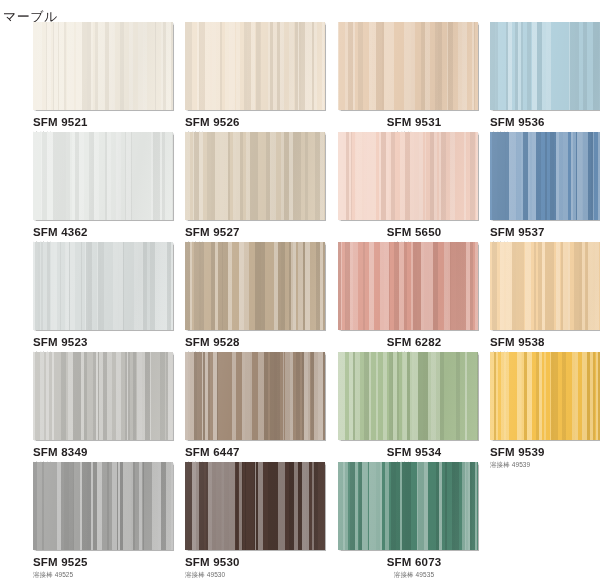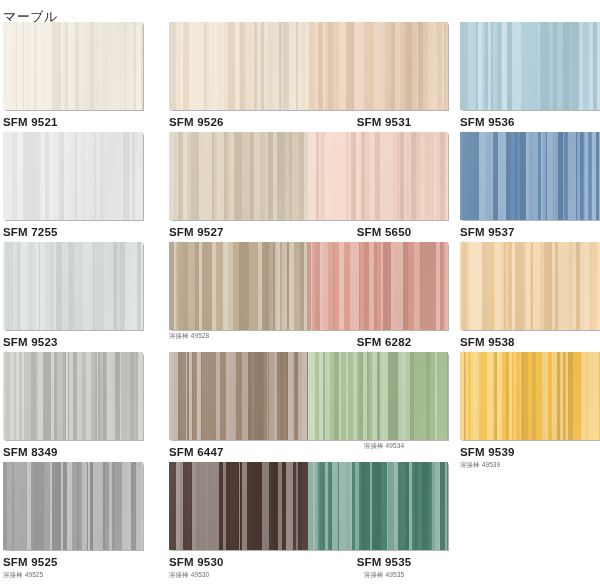--- a/index.html
+++ b/index.html
@@ -26,23 +26,24 @@
   .grid-row{
     position:relative;
     height:110px;
     width:600px;
   }
   .swatch-cell{
     position:absolute;
     top:0;
     width:152px;
     height:109px;
+    margin-left:30px;
   }
   .swatch-cell.c0{left:3px;}
-  .swatch-cell.c1{left:169px;}
+  .swatch-cell.c1{left:155px;}
   .swatch-cell.c2{left:308px;text-align:center;}
   .swatch-cell.c3{left:460px;}
 
   .swatch-img{
     position:relative;
     width:140px;height:88px;
     overflow:hidden;
     box-shadow:0.5px 0.5px 1px rgba(120,120,120,0.55);
   }
   .swatch-base{position:absolute;inset:0;}
@@ -120,21 +121,21 @@
           <div class="swatch-sub">溶接棒 49536</div>
         </div>
       </div>
       <div class="grid-row">
         <div class="swatch-cell c0">
           <div class="swatch-img">
             <div class="swatch-base" style="background: rgb(232, 235, 232);"></div>
             <div class="swatch-streaks" style="background: linear-gradient(90deg, rgba(255, 255, 255, 0) 0%, rgba(255, 255, 255, 0) 2.94%, rgba(255, 255, 255, 0) 2.94%, rgba(255, 255, 255, 0) 5.43%, rgba(255, 255, 255, 0.165) 5.43%, rgba(255, 255, 255, 0.165) 6.77%, rgba(0, 0, 0, 0.04) 6.77%, rgba(0, 0, 0, 0.04) 10.29%, rgba(255, 255, 255, 0.165) 10.29%, rgba(255, 255, 255, 0.165) 14.09%, rgba(0, 0, 0, 0.05) 14.09%, rgba(0, 0, 0, 0.05) 17.48%, rgba(0, 0, 0, 0.05) 17.48%, rgba(0, 0, 0, 0.05) 19.72%, rgba(0, 0, 0, 0.05) 19.72%, rgba(0, 0, 0, 0.05) 23.23%, rgba(0, 0, 0, 0.04) 23.23%, rgba(0, 0, 0, 0.04) 26.49%, rgba(255, 255, 255, 0) 26.49%, rgba(255, 255, 255, 0) 27.83%, rgba(255, 255, 255, 0.19) 27.83%, rgba(255, 255, 255, 0.19) 30.32%, rgba(0, 0, 0, 0.047) 30.32%, rgba(0, 0, 0, 0.047) 31.02%, rgba(0, 0, 0, 0.047) 31.02%, rgba(0, 0, 0, 0.047) 33.13%, rgba(255, 255, 255, 0.16) 33.13%, rgba(255, 255, 255, 0.16) 36.14%, rgba(255, 255, 255, 0) 36.14%, rgba(255, 255, 255, 0) 39.78%, rgba(0, 0, 0, 0.047) 39.78%, rgba(0, 0, 0, 0.047) 41.63%, rgba(0, 0, 0, 0.05) 41.63%, rgba(0, 0, 0, 0.05) 43.61%, rgba(255, 255, 255, 0.204) 43.61%, rgba(255, 255, 255, 0.204) 47.26%, rgba(255, 255, 255, 0) 47.26%, rgba(255, 255, 255, 0) 49.11%, rgba(255, 255, 255, 0) 49.11%, rgba(255, 255, 255, 0) 51.22%, rgba(0, 0, 0, 0.047) 51.22%, rgba(0, 0, 0, 0.047) 53.2%, rgba(255, 255, 255, 0.208) 53.2%, rgba(255, 255, 255, 0.208) 55.94%, rgba(255, 255, 255, 0) 55.94%, rgba(255, 255, 255, 0) 59.59%, rgba(255, 255, 255, 0.216) 59.59%, rgba(255, 255, 255, 0.216) 60.8%, rgba(255, 255, 255, 0.173) 60.8%, rgba(255, 255, 255, 0.173) 63.16%, rgba(255, 255, 255, 0) 63.16%, rgba(255, 255, 255, 0) 65.4%, rgba(0, 0, 0, 0.043) 65.4%, rgba(0, 0, 0, 0.043) 66.74%, rgba(255, 255, 255, 0.165) 66.74%, rgba(255, 255, 255, 0.165) 70%, rgba(0, 0, 0, 0.047) 70%, rgba(0, 0, 0, 0.047) 70.83%, rgba(255, 255, 255, 0) 70.83%, rgba(255, 255, 255, 0) 72.94%, rgba(255, 255, 255, 0) 72.94%, rgba(255, 255, 255, 0) 76.45%, rgba(255, 255, 255, 0) 76.45%, rgba(255, 255, 255, 0) 79.46%, rgba(255, 255, 255, 0) 79.46%, rgba(255, 255, 255, 0) 82.08%, rgba(255, 255, 255, 0) 82.08%, rgba(255, 255, 255, 0) 84.57%, rgba(255, 255, 255, 0.216) 84.57%, rgba(255, 255, 255, 0.216) 86.04%, rgba(0, 0, 0, 0.05) 86.04%, rgba(0, 0, 0, 0.05) 87.63%, rgba(0, 0, 0, 0.05) 87.63%, rgba(0, 0, 0, 0.05) 90.89%, rgba(255, 255, 255, 0.176) 90.89%, rgba(255, 255, 255, 0.176) 92.36%, rgba(0, 0, 0, 0.05) 92.36%, rgba(0, 0, 0, 0.05) 94.34%, rgba(255, 255, 255, 0) 94.34%, rgba(255, 255, 255, 0) 98.11%, rgba(255, 255, 255, 0) 98.11%, rgba(255, 255, 255, 0) 99.45%, rgba(0, 0, 0, 0.04) 99.45%, rgba(0, 0, 0, 0.04) 100%);"></div>
             <div class="swatch-sheen"></div>
           </div>
-          <div class="swatch-code">SFM 7255</div>
+          <div class="swatch-code">SFM 4362</div>
           <div class="swatch-sub">溶接棒 49522</div>
         </div>
         <div class="swatch-cell c1">
           <div class="swatch-img">
             <div class="swatch-base" style="background: rgb(219, 205, 183);"></div>
             <div class="swatch-streaks" style="background: linear-gradient(90deg, rgba(255, 255, 255, 0.196) 0%, rgba(255, 255, 255, 0.196) 3.87%, rgba(255, 255, 255, 0) 3.87%, rgba(255, 255, 255, 0) 5.59%, rgba(255, 255, 255, 0.235) 5.59%, rgba(255, 255, 255, 0.235) 6.68%, rgba(0, 0, 0, 0.063) 6.68%, rgba(0, 0, 0, 0.063) 9.68%, rgba(255, 255, 255, 0.282) 9.68%, rgba(255, 255, 255, 0.282) 12.81%, rgba(255, 255, 255, 0) 12.81%, rgba(255, 255, 255, 0) 16.07%, rgba(0, 0, 0, 0.05) 16.07%, rgba(0, 0, 0, 0.05) 16.77%, rgba(0, 0, 0, 0.05) 16.77%, rgba(0, 0, 0, 0.05) 18.37%, rgba(0, 0, 0, 0.06) 18.37%, rgba(0, 0, 0, 0.06) 21.76%, rgba(255, 255, 255, 0.196) 21.76%, rgba(255, 255, 255, 0.196) 25.14%, rgba(255, 255, 255, 0.224) 25.14%, rgba(255, 255, 255, 0.224) 28.02%, rgba(255, 255, 255, 0.216) 28.02%, rgba(255, 255, 255, 0.216) 30.38%, rgba(0, 0, 0, 0.067) 30.38%, rgba(0, 0, 0, 0.067) 32.49%, rgba(255, 255, 255, 0) 32.49%, rgba(255, 255, 255, 0) 34.09%, rgba(255, 255, 255, 0.224) 34.09%, rgba(255, 255, 255, 0.224) 36.2%, rgba(255, 255, 255, 0.204) 36.2%, rgba(255, 255, 255, 0.204) 39.46%, rgba(0, 0, 0, 0.06) 39.46%, rgba(0, 0, 0, 0.06) 41.56%, rgba(255, 255, 255, 0) 41.56%, rgba(255, 255, 255, 0) 43.67%, rgba(255, 255, 255, 0.216) 43.67%, rgba(255, 255, 255, 0.216) 46.68%, rgba(0, 0, 0, 0.07) 46.68%, rgba(0, 0, 0, 0.07) 49.42%, rgba(0, 0, 0, 0.07) 49.42%, rgba(0, 0, 0, 0.07) 51.79%, rgba(255, 255, 255, 0) 51.79%, rgba(255, 255, 255, 0) 54.79%, rgba(255, 255, 255, 0) 54.79%, rgba(255, 255, 255, 0) 58.18%, rgba(0, 0, 0, 0.06) 58.18%, rgba(0, 0, 0, 0.06) 60.54%, rgba(255, 255, 255, 0.243) 60.54%, rgba(255, 255, 255, 0.243) 61.76%, rgba(255, 255, 255, 0.216) 61.76%, rgba(255, 255, 255, 0.216) 65.27%, rgba(255, 255, 255, 0) 65.27%, rgba(255, 255, 255, 0) 68.79%, rgba(255, 255, 255, 0.204) 68.79%, rgba(255, 255, 255, 0.204) 70.38%, rgba(0, 0, 0, 0.06) 70.38%, rgba(0, 0, 0, 0.06) 74.03%, rgba(255, 255, 255, 0.263) 74.03%, rgba(255, 255, 255, 0.263) 77.16%, rgba(0, 0, 0, 0.06) 77.16%, rgba(0, 0, 0, 0.06) 79.52%, rgba(0, 0, 0, 0.06) 79.52%, rgba(0, 0, 0, 0.06) 82.53%, rgba(255, 255, 255, 0) 82.53%, rgba(255, 255, 255, 0) 85.79%, rgba(0, 0, 0, 0.055) 85.79%, rgba(0, 0, 0, 0.055) 86.49%, rgba(0, 0, 0, 0.055) 86.49%, rgba(0, 0, 0, 0.055) 87.96%, rgba(255, 255, 255, 0) 87.96%, rgba(255, 255, 255, 0) 89.94%, rgba(255, 255, 255, 0) 89.94%, rgba(255, 255, 255, 0) 92.68%, rgba(0, 0, 0, 0.06) 92.68%, rgba(0, 0, 0, 0.06) 96.46%, rgba(255, 255, 255, 0.216) 96.46%, rgba(255, 255, 255, 0.216) 99.2%, rgba(255, 255, 255, 0) 99.2%, rgba(255, 255, 255, 0) 100%);"></div>
             <div class="swatch-sheen"></div>
           </div>
           <div class="swatch-code">SFM 9527</div>
           <div class="swatch-sub">溶接棒 49527</div>
@@ -167,20 +168,21 @@
           </div>
           <div class="swatch-code">SFM 9523</div>
           <div class="swatch-sub">溶接棒 49523</div>
         </div>
         <div class="swatch-cell c1">
           <div class="swatch-img">
             <div class="swatch-base" style="background: rgb(196, 176, 149);"></div>
             <div class="swatch-streaks" style="background: linear-gradient(90deg, rgba(0, 0, 0, 0.106) 0%, rgba(0, 0, 0, 0.106) 3.77%, rgba(255, 255, 255, 0.306) 3.77%, rgba(255, 255, 255, 0.306) 4.73%, rgba(255, 255, 255, 0) 4.73%, rgba(255, 255, 255, 0) 6.71%, rgba(0, 0, 0, 0.08) 6.71%, rgba(0, 0, 0, 0.08) 9.97%, rgba(0, 0, 0, 0.1) 9.97%, rgba(0, 0, 0, 0.1) 11.56%, rgba(0, 0, 0, 0.09) 11.56%, rgba(0, 0, 0, 0.09) 13.29%, rgba(255, 255, 255, 0) 13.29%, rgba(255, 255, 255, 0) 14.5%, rgba(255, 255, 255, 0) 14.5%, rgba(255, 255, 255, 0) 17.76%, rgba(255, 255, 255, 0) 17.76%, rgba(255, 255, 255, 0) 18.84%, rgba(0, 0, 0, 0.106) 18.84%, rgba(0, 0, 0, 0.106) 20.18%, rgba(0, 0, 0, 0.1) 20.18%, rgba(0, 0, 0, 0.1) 21.52%, rgba(255, 255, 255, 0.306) 21.52%, rgba(255, 255, 255, 0.306) 23.76%, rgba(0, 0, 0, 0.08) 23.76%, rgba(0, 0, 0, 0.08) 26.64%, rgba(0, 0, 0, 0.114) 26.64%, rgba(0, 0, 0, 0.114) 27.34%, rgba(0, 0, 0, 0.075) 27.34%, rgba(0, 0, 0, 0.075) 30.47%, rgba(255, 255, 255, 0.337) 30.47%, rgba(255, 255, 255, 0.337) 33.47%, rgba(255, 255, 255, 0) 33.47%, rgba(255, 255, 255, 0) 36.86%, rgba(255, 255, 255, 0) 36.86%, rgba(255, 255, 255, 0) 38.84%, rgba(255, 255, 255, 0.424) 38.84%, rgba(255, 255, 255, 0.424) 42.23%, rgba(255, 255, 255, 0.27) 42.23%, rgba(255, 255, 255, 0.27) 45.62%, rgba(255, 255, 255, 0) 45.62%, rgba(255, 255, 255, 0) 48.49%, rgba(255, 255, 255, 0) 48.49%, rgba(255, 255, 255, 0) 50.34%, rgba(0, 0, 0, 0.114) 50.34%, rgba(0, 0, 0, 0.114) 54.12%, rgba(0, 0, 0, 0.1) 54.12%, rgba(0, 0, 0, 0.1) 57.5%, rgba(255, 255, 255, 0) 57.5%, rgba(255, 255, 255, 0) 60.64%, rgba(255, 255, 255, 0) 60.64%, rgba(255, 255, 255, 0) 63.26%, rgba(255, 255, 255, 0.337) 63.26%, rgba(255, 255, 255, 0.337) 66.39%, rgba(0, 0, 0, 0.08) 66.39%, rgba(0, 0, 0, 0.08) 68.62%, rgba(0, 0, 0, 0.098) 68.62%, rgba(0, 0, 0, 0.098) 71.37%, rgba(255, 255, 255, 0) 71.37%, rgba(255, 255, 255, 0) 74.12%, rgba(0, 0, 0, 0.098) 74.12%, rgba(0, 0, 0, 0.098) 75.46%, rgba(255, 255, 255, 0.27) 75.46%, rgba(255, 255, 255, 0.27) 77.18%, rgba(255, 255, 255, 0.408) 77.18%, rgba(255, 255, 255, 0.408) 79.55%, rgba(255, 255, 255, 0) 79.55%, rgba(255, 255, 255, 0) 81.02%, rgba(255, 255, 255, 0.27) 81.02%, rgba(255, 255, 255, 0.27) 84.53%, rgba(0, 0, 0, 0.106) 84.53%, rgba(0, 0, 0, 0.106) 85.36%, rgba(255, 255, 255, 0.373) 85.36%, rgba(255, 255, 255, 0.373) 89.13%, rgba(255, 255, 255, 0) 89.13%, rgba(255, 255, 255, 0) 90.6%, rgba(255, 255, 255, 0) 90.6%, rgba(255, 255, 255, 0) 93.22%, rgba(0, 0, 0, 0.09) 93.22%, rgba(0, 0, 0, 0.09) 96.35%, rgba(255, 255, 255, 0.32) 96.35%, rgba(255, 255, 255, 0.32) 98.59%, rgba(0, 0, 0, 0.09) 98.59%, rgba(0, 0, 0, 0.09) 100%);"></div>
             <div class="swatch-sheen"></div>
           </div>
+          <div class="swatch-code">SFM 9528</div>
           <div class="swatch-sub">溶接棒 49528</div>
         </div>
         <div class="swatch-cell c2">
           <div class="swatch-img">
             <div class="swatch-base" style="background: rgb(220, 158, 144);"></div>
             <div class="swatch-streaks" style="background: linear-gradient(90deg, rgba(0, 0, 0, 0.086) 0%, rgba(0, 0, 0, 0.086) 2.04%, rgba(255, 255, 255, 0.28) 2.04%, rgba(255, 255, 255, 0.28) 2.74%, rgba(255, 255, 255, 0) 2.74%, rgba(255, 255, 255, 0) 5.11%, rgba(0, 0, 0, 0.086) 5.11%, rgba(0, 0, 0, 0.086) 5.94%, rgba(0, 0, 0, 0.075) 5.94%, rgba(0, 0, 0, 0.075) 8.81%, rgba(255, 255, 255, 0.306) 8.81%, rgba(255, 255, 255, 0.306) 10.79%, rgba(255, 255, 255, 0.22) 10.79%, rgba(255, 255, 255, 0.22) 14.44%, rgba(255, 255, 255, 0) 14.44%, rgba(255, 255, 255, 0) 18.08%, rgba(0, 0, 0, 0.06) 18.08%, rgba(0, 0, 0, 0.06) 19.55%, rgba(255, 255, 255, 0) 19.55%, rgba(255, 255, 255, 0) 21.27%, rgba(255, 255, 255, 0) 21.27%, rgba(255, 255, 255, 0) 22.48%, rgba(255, 255, 255, 0.318) 22.48%, rgba(255, 255, 255, 0.318) 25.49%, rgba(255, 255, 255, 0) 25.49%, rgba(255, 255, 255, 0) 26.44%, rgba(255, 255, 255, 0) 26.44%, rgba(255, 255, 255, 0) 30.09%, rgba(255, 255, 255, 0.28) 30.09%, rgba(255, 255, 255, 0.28) 33.09%, rgba(255, 255, 255, 0.306) 33.09%, rgba(255, 255, 255, 0.306) 36.61%, rgba(0, 0, 0, 0.063) 36.61%, rgba(0, 0, 0, 0.063) 37.44%, rgba(255, 255, 255, 0) 37.44%, rgba(255, 255, 255, 0) 40.06%, rgba(0, 0, 0, 0.075) 40.06%, rgba(0, 0, 0, 0.075) 43.57%, rgba(255, 255, 255, 0.255) 43.57%, rgba(255, 255, 255, 0.255) 46.83%, rgba(0, 0, 0, 0.063) 46.83%, rgba(0, 0, 0, 0.063) 49.07%, rgba(255, 255, 255, 0) 49.07%, rgba(255, 255, 255, 0) 52.33%, rgba(255, 255, 255, 0.255) 52.33%, rgba(255, 255, 255, 0.255) 53.41%, rgba(0, 0, 0, 0.086) 53.41%, rgba(0, 0, 0, 0.086) 56.42%, rgba(0, 0, 0, 0.08) 56.42%, rgba(0, 0, 0, 0.08) 59.42%, rgba(255, 255, 255, 0.318) 59.42%, rgba(255, 255, 255, 0.318) 61.53%, rgba(255, 255, 255, 0.28) 61.53%, rgba(255, 255, 255, 0.28) 65.04%, rgba(255, 255, 255, 0.29) 65.04%, rgba(255, 255, 255, 0.29) 68.18%, rgba(0, 0, 0, 0.082) 68.18%, rgba(0, 0, 0, 0.082) 71.31%, rgba(255, 255, 255, 0) 71.31%, rgba(255, 255, 255, 0) 74.06%, rgba(255, 255, 255, 0) 74.06%, rgba(255, 255, 255, 0) 76.04%, rgba(255, 255, 255, 0.243) 76.04%, rgba(255, 255, 255, 0.243) 78.91%, rgba(255, 255, 255, 0.22) 78.91%, rgba(255, 255, 255, 0.22) 79.87%, rgba(0, 0, 0, 0.082) 79.87%, rgba(0, 0, 0, 0.082) 80.82%, rgba(0, 0, 0, 0.06) 80.82%, rgba(0, 0, 0, 0.06) 84.6%, rgba(0, 0, 0, 0.07) 84.6%, rgba(0, 0, 0, 0.07) 87.73%, rgba(0, 0, 0, 0.067) 87.73%, rgba(0, 0, 0, 0.067) 88.43%, rgba(0, 0, 0, 0.07) 88.43%, rgba(0, 0, 0, 0.07) 90.28%, rgba(0, 0, 0, 0.067) 90.28%, rgba(0, 0, 0, 0.067) 91.49%, rgba(255, 255, 255, 0.28) 91.49%, rgba(255, 255, 255, 0.28) 94.24%, rgba(0, 0, 0, 0.08) 94.24%, rgba(0, 0, 0, 0.08) 96.6%, rgba(255, 255, 255, 0) 96.6%, rgba(255, 255, 255, 0) 97.82%, rgba(255, 255, 255, 0.243) 97.82%, rgba(255, 255, 255, 0.243) 100%);"></div>
             <div class="swatch-sheen"></div>
           </div>
           <div class="swatch-code">SFM 6282</div>
           <div class="swatch-sub">溶接棒 49533</div>
@@ -213,20 +215,21 @@
           </div>
           <div class="swatch-code">SFM 6447</div>
           <div class="swatch-sub">溶接棒 49529</div>
         </div>
         <div class="swatch-cell c2">
           <div class="swatch-img">
             <div class="swatch-base" style="background: rgb(168, 191, 148);"></div>
             <div class="swatch-streaks" style="background: linear-gradient(90deg, rgba(255, 255, 255, 0.353) 0%, rgba(255, 255, 255, 0.353) 1.95%, rgba(255, 255, 255, 0.353) 1.95%, rgba(255, 255, 255, 0.353) 5.08%, rgba(255, 255, 255, 0) 5.08%, rgba(255, 255, 255, 0) 7.7%, rgba(255, 255, 255, 0.325) 7.7%, rgba(255, 255, 255, 0.325) 10.96%, rgba(0, 0, 0, 0.08) 10.96%, rgba(0, 0, 0, 0.08) 12.3%, rgba(255, 255, 255, 0.24) 12.3%, rgba(255, 255, 255, 0.24) 15.69%, rgba(255, 255, 255, 0) 15.69%, rgba(255, 255, 255, 0) 18.82%, rgba(0, 0, 0, 0.082) 18.82%, rgba(0, 0, 0, 0.082) 21.95%, rgba(255, 255, 255, 0.282) 21.95%, rgba(255, 255, 255, 0.282) 23.8%, rgba(255, 255, 255, 0) 23.8%, rgba(255, 255, 255, 0) 27.19%, rgba(255, 255, 255, 0.282) 27.19%, rgba(255, 255, 255, 0.282) 28.66%, rgba(255, 255, 255, 0) 28.66%, rgba(255, 255, 255, 0) 32.05%, rgba(255, 255, 255, 0.282) 32.05%, rgba(255, 255, 255, 0.282) 35.05%, rgba(255, 255, 255, 0) 35.05%, rgba(255, 255, 255, 0) 36.65%, rgba(0, 0, 0, 0.07) 36.65%, rgba(0, 0, 0, 0.07) 38.37%, rgba(0, 0, 0, 0.082) 38.37%, rgba(0, 0, 0, 0.082) 39.07%, rgba(255, 255, 255, 0.282) 39.07%, rgba(255, 255, 255, 0.282) 42.46%, rgba(0, 0, 0, 0.067) 42.46%, rgba(0, 0, 0, 0.067) 43.67%, rgba(255, 255, 255, 0) 43.67%, rgba(255, 255, 255, 0) 45.52%, rgba(255, 255, 255, 0.255) 45.52%, rgba(255, 255, 255, 0.255) 46.35%, rgba(255, 255, 255, 0.31) 46.35%, rgba(255, 255, 255, 0.31) 49.36%, rgba(0, 0, 0, 0.082) 49.36%, rgba(0, 0, 0, 0.082) 51.46%, rgba(255, 255, 255, 0.267) 51.46%, rgba(255, 255, 255, 0.267) 52.68%, rgba(255, 255, 255, 0.337) 52.68%, rgba(255, 255, 255, 0.337) 54.02%, rgba(255, 255, 255, 0.325) 54.02%, rgba(255, 255, 255, 0.325) 57.15%, rgba(0, 0, 0, 0.09) 57.15%, rgba(0, 0, 0, 0.09) 60.41%, rgba(0, 0, 0, 0.098) 60.41%, rgba(0, 0, 0, 0.098) 64.05%, rgba(255, 255, 255, 0.24) 64.05%, rgba(255, 255, 255, 0.24) 66.54%, rgba(255, 255, 255, 0.353) 66.54%, rgba(255, 255, 255, 0.353) 70.06%, rgba(255, 255, 255, 0.24) 70.06%, rgba(255, 255, 255, 0.24) 72.94%, rgba(0, 0, 0, 0.07) 72.94%, rgba(0, 0, 0, 0.07) 73.89%, rgba(0, 0, 0, 0.07) 73.89%, rgba(0, 0, 0, 0.07) 75.62%, rgba(255, 255, 255, 0) 75.62%, rgba(255, 255, 255, 0) 77.47%, rgba(255, 255, 255, 0) 77.47%, rgba(255, 255, 255, 0) 80.6%, rgba(255, 255, 255, 0) 80.6%, rgba(255, 255, 255, 0) 84.12%, rgba(0, 0, 0, 0.07) 84.12%, rgba(0, 0, 0, 0.07) 87.5%, rgba(255, 255, 255, 0) 87.5%, rgba(255, 255, 255, 0) 89.61%, rgba(255, 255, 255, 0) 89.61%, rgba(255, 255, 255, 0) 90.44%, rgba(255, 255, 255, 0.325) 90.44%, rgba(255, 255, 255, 0.325) 92.29%, rgba(255, 255, 255, 0) 92.29%, rgba(255, 255, 255, 0) 94.78%, rgba(255, 255, 255, 0) 94.78%, rgba(255, 255, 255, 0) 96%, rgba(255, 255, 255, 0) 96%, rgba(255, 255, 255, 0) 99.26%, rgba(0, 0, 0, 0.098) 99.26%, rgba(0, 0, 0, 0.098) 100%);"></div>
             <div class="swatch-sheen"></div>
           </div>
+          <div class="swatch-code">SFM 9534</div>
           <div class="swatch-sub">溶接棒 49534</div>
         </div>
         <div class="swatch-cell c3">
           <div class="swatch-img">
             <div class="swatch-base" style="background: rgb(245, 194, 79);"></div>
             <div class="swatch-streaks" style="background: linear-gradient(90deg, rgba(255, 255, 255, 0.275) 0%, rgba(255, 255, 255, 0.275) 2.88%, rgba(0, 0, 0, 0.094) 2.88%, rgba(0, 0, 0, 0.094) 4.47%, rgba(255, 255, 255, 0.275) 4.47%, rgba(255, 255, 255, 0.275) 5.94%, rgba(255, 255, 255, 0) 5.94%, rgba(255, 255, 255, 0) 7.66%, rgba(255, 255, 255, 0.26) 7.66%, rgba(255, 255, 255, 0.26) 9.77%, rgba(255, 255, 255, 0.36) 9.77%, rgba(255, 255, 255, 0.36) 11.62%, rgba(255, 255, 255, 0.275) 11.62%, rgba(255, 255, 255, 0.275) 13.35%, rgba(255, 255, 255, 0) 13.35%, rgba(255, 255, 255, 0) 14.43%, rgba(255, 255, 255, 0) 14.43%, rgba(255, 255, 255, 0) 18.08%, rgba(255, 255, 255, 0) 18.08%, rgba(255, 255, 255, 0) 19.29%, rgba(255, 255, 255, 0.36) 19.29%, rgba(255, 255, 255, 0.36) 22.04%, rgba(255, 255, 255, 0.318) 22.04%, rgba(255, 255, 255, 0.318) 23.12%, rgba(255, 255, 255, 0.26) 23.12%, rgba(255, 255, 255, 0.26) 24.33%, rgba(0, 0, 0, 0.086) 24.33%, rgba(0, 0, 0, 0.086) 26.7%, rgba(255, 255, 255, 0.373) 26.7%, rgba(255, 255, 255, 0.373) 30.21%, rgba(255, 255, 255, 0) 30.21%, rgba(255, 255, 255, 0) 32.7%, rgba(0, 0, 0, 0.075) 32.7%, rgba(0, 0, 0, 0.075) 34.94%, rgba(255, 255, 255, 0.345) 34.94%, rgba(255, 255, 255, 0.345) 37.05%, rgba(255, 255, 255, 0) 37.05%, rgba(255, 255, 255, 0) 38.52%, rgba(255, 255, 255, 0.243) 38.52%, rgba(255, 255, 255, 0.243) 39.86%, rgba(255, 255, 255, 0) 39.86%, rgba(255, 255, 255, 0) 42.6%, rgba(255, 255, 255, 0.243) 42.6%, rgba(255, 255, 255, 0.243) 43.3%, rgba(0, 0, 0, 0.086) 43.3%, rgba(0, 0, 0, 0.086) 45.92%, rgba(0, 0, 0, 0.08) 45.92%, rgba(0, 0, 0, 0.08) 48.42%, rgba(255, 255, 255, 0) 48.42%, rgba(255, 255, 255, 0) 51.68%, rgba(0, 0, 0, 0.07) 51.68%, rgba(0, 0, 0, 0.07) 54.55%, rgba(255, 255, 255, 0) 54.55%, rgba(255, 255, 255, 0) 58.32%, rgba(255, 255, 255, 0.275) 58.32%, rgba(255, 255, 255, 0.275) 60.94%, rgba(255, 255, 255, 0.318) 60.94%, rgba(255, 255, 255, 0.318) 62.67%, rgba(255, 255, 255, 0) 62.67%, rgba(255, 255, 255, 0) 65.67%, rgba(255, 255, 255, 0.33) 65.67%, rgba(255, 255, 255, 0.33) 67.01%, rgba(255, 255, 255, 0.318) 67.01%, rgba(255, 255, 255, 0.318) 69.38%, rgba(0, 0, 0, 0.09) 69.38%, rgba(0, 0, 0, 0.09) 71.36%, rgba(255, 255, 255, 0.318) 71.36%, rgba(255, 255, 255, 0.318) 73.59%, rgba(0, 0, 0, 0.075) 73.59%, rgba(0, 0, 0, 0.075) 74.8%, rgba(255, 255, 255, 0) 74.8%, rgba(255, 255, 255, 0) 75.5%, rgba(255, 255, 255, 0.33) 75.5%, rgba(255, 255, 255, 0.33) 77.48%, rgba(0, 0, 0, 0.09) 77.48%, rgba(0, 0, 0, 0.09) 80.62%, rgba(255, 255, 255, 0) 80.62%, rgba(255, 255, 255, 0) 82.85%, rgba(255, 255, 255, 0) 82.85%, rgba(255, 255, 255, 0) 86.11%, rgba(255, 255, 255, 0.275) 86.11%, rgba(255, 255, 255, 0.275) 86.81%, rgba(255, 255, 255, 0.373) 86.81%, rgba(255, 255, 255, 0.373) 90.2%, rgba(255, 255, 255, 0.26) 90.2%, rgba(255, 255, 255, 0.26) 91.16%, rgba(255, 255, 255, 0.36) 91.16%, rgba(255, 255, 255, 0.36) 94.67%, rgba(255, 255, 255, 0.373) 94.67%, rgba(255, 255, 255, 0.373) 98.44%, rgba(255, 255, 255, 0.345) 98.44%, rgba(255, 255, 255, 0.345) 99.4%, rgba(255, 255, 255, 0) 99.4%, rgba(255, 255, 255, 0) 100%);"></div>
             <div class="swatch-sheen"></div>
           </div>
           <div class="swatch-code">SFM 9539</div>
           <div class="swatch-sub">溶接棒 49539</div>
@@ -250,19 +253,19 @@
           </div>
           <div class="swatch-code">SFM 9530</div>
           <div class="swatch-sub">溶接棒 49530</div>
         </div>
         <div class="swatch-cell c2">
           <div class="swatch-img">
             <div class="swatch-base" style="background: rgb(77, 133, 112);"></div>
             <div class="swatch-streaks" style="background: linear-gradient(90deg, rgba(255, 255, 255, 0.29) 0%, rgba(255, 255, 255, 0.29) 3.39%, rgba(255, 255, 255, 0.424) 3.39%, rgba(255, 255, 255, 0.424) 5.24%, rgba(255, 255, 255, 0.29) 5.24%, rgba(255, 255, 255, 0.29) 6.96%, rgba(255, 255, 255, 0) 6.96%, rgba(255, 255, 255, 0) 8.82%, rgba(0, 0, 0, 0.11) 8.82%, rgba(0, 0, 0, 0.11) 11.95%, rgba(255, 255, 255, 0.33) 11.95%, rgba(255, 255, 255, 0.33) 14.06%, rgba(255, 255, 255, 0) 14.06%, rgba(255, 255, 255, 0) 14.76%, rgba(0, 0, 0, 0.098) 14.76%, rgba(0, 0, 0, 0.098) 16.99%, rgba(255, 255, 255, 0.365) 16.99%, rgba(255, 255, 255, 0.365) 20.51%, rgba(255, 255, 255, 0.345) 20.51%, rgba(255, 255, 255, 0.345) 21.21%, rgba(255, 255, 255, 0) 21.21%, rgba(255, 255, 255, 0) 21.91%, rgba(255, 255, 255, 0.404) 21.91%, rgba(255, 255, 255, 0.404) 25.42%, rgba(255, 255, 255, 0.404) 25.42%, rgba(255, 255, 255, 0.404) 26.89%, rgba(255, 255, 255, 0.365) 26.89%, rgba(255, 255, 255, 0.365) 29.9%, rgba(255, 255, 255, 0.443) 29.9%, rgba(255, 255, 255, 0.443) 31.11%, rgba(255, 255, 255, 0) 31.11%, rgba(255, 255, 255, 0) 33.86%, rgba(255, 255, 255, 0.31) 33.86%, rgba(255, 255, 255, 0.31) 36.35%, rgba(255, 255, 255, 0) 36.35%, rgba(255, 255, 255, 0) 37.82%, rgba(0, 0, 0, 0.118) 37.82%, rgba(0, 0, 0, 0.118) 41.08%, rgba(0, 0, 0, 0.086) 41.08%, rgba(0, 0, 0, 0.086) 44.59%, rgba(255, 255, 255, 0.345) 44.59%, rgba(255, 255, 255, 0.345) 45.8%, rgba(0, 0, 0, 0.106) 45.8%, rgba(0, 0, 0, 0.106) 48.17%, rgba(0, 0, 0, 0.118) 48.17%, rgba(0, 0, 0, 0.118) 51.94%, rgba(255, 255, 255, 0) 51.94%, rgba(255, 255, 255, 0) 54.18%, rgba(255, 255, 255, 0) 54.18%, rgba(255, 255, 255, 0) 56.41%, rgba(255, 255, 255, 0.424) 56.41%, rgba(255, 255, 255, 0.424) 57.5%, rgba(255, 255, 255, 0.29) 57.5%, rgba(255, 255, 255, 0.29) 61.27%, rgba(255, 255, 255, 0.443) 61.27%, rgba(255, 255, 255, 0.443) 64.02%, rgba(255, 255, 255, 0) 64.02%, rgba(255, 255, 255, 0) 66.25%, rgba(255, 255, 255, 0) 66.25%, rgba(255, 255, 255, 0) 70.02%, rgba(0, 0, 0, 0.094) 70.02%, rgba(0, 0, 0, 0.094) 72%, rgba(255, 255, 255, 0.424) 72%, rgba(255, 255, 255, 0.424) 73.98%, rgba(255, 255, 255, 0) 73.98%, rgba(255, 255, 255, 0) 76.22%, rgba(0, 0, 0, 0.11) 76.22%, rgba(0, 0, 0, 0.11) 77.94%, rgba(255, 255, 255, 0) 77.94%, rgba(255, 255, 255, 0) 81.2%, rgba(0, 0, 0, 0.118) 81.2%, rgba(0, 0, 0, 0.118) 83.7%, rgba(0, 0, 0, 0.11) 83.7%, rgba(0, 0, 0, 0.11) 86.57%, rgba(255, 255, 255, 0) 86.57%, rgba(255, 255, 255, 0) 88.55%, rgba(255, 255, 255, 0.29) 88.55%, rgba(255, 255, 255, 0.29) 90.92%, rgba(255, 255, 255, 0.463) 90.92%, rgba(255, 255, 255, 0.463) 91.62%, rgba(255, 255, 255, 0.384) 91.62%, rgba(255, 255, 255, 0.384) 93.08%, rgba(255, 255, 255, 0.443) 93.08%, rgba(255, 255, 255, 0.443) 94.55%, rgba(0, 0, 0, 0.12) 94.55%, rgba(0, 0, 0, 0.12) 95.64%, rgba(0, 0, 0, 0.094) 95.64%, rgba(0, 0, 0, 0.094) 97.62%, rgba(255, 255, 255, 0.345) 97.62%, rgba(255, 255, 255, 0.345) 99.6%, rgba(255, 255, 255, 0) 99.6%, rgba(255, 255, 255, 0) 100%);"></div>
             <div class="swatch-sheen"></div>
           </div>
-          <div class="swatch-code">SFM 9535</div>
+          <div class="swatch-code">SFM 6073</div>
           <div class="swatch-sub">溶接棒 49535</div>
         </div>
       </div>
     </div>
 
 </div>
 
 </body></html>

